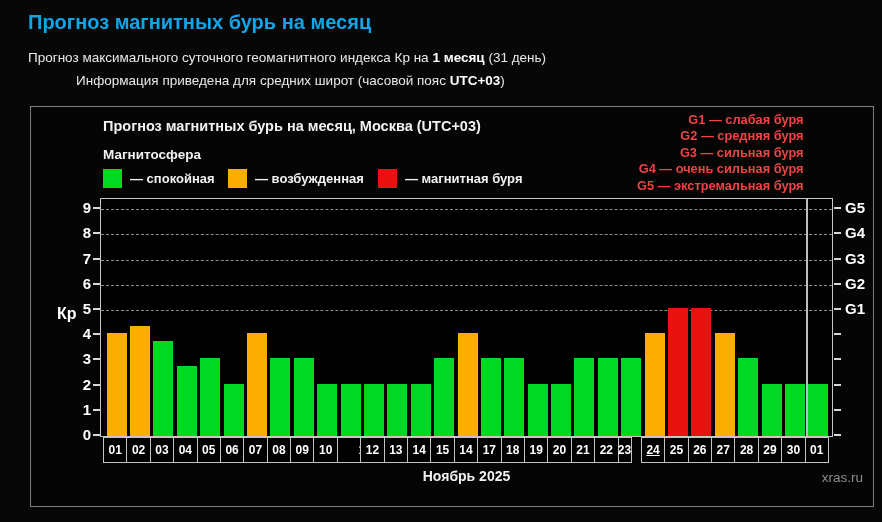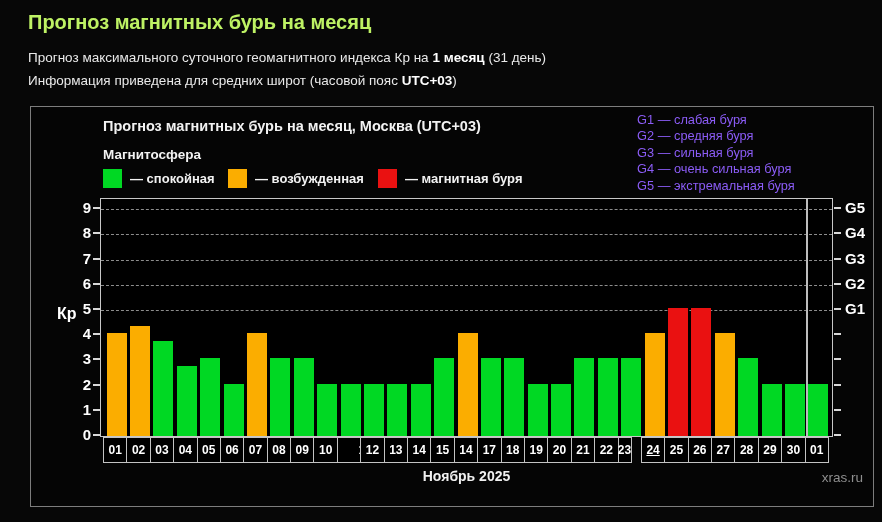--- a/index.html
+++ b/index.html
@@ -2,40 +2,40 @@
 <html><head>
 <meta charset="utf-8">
 <style>
   * { margin:0; padding:0; box-sizing:border-box; }
   html,body { width:882px; height:522px; }
   body {
     position:relative; overflow:hidden;
     background:#070707; color:#fff;
     font-family:"Liberation Sans","DejaVu Sans",sans-serif;
   }
-  .page-title { position:absolute; left:28px; top:11px; font-size:20px; font-weight:bold; color:#bef264; }
+  .page-title { position:absolute; left:28px; top:11px; font-size:20px; font-weight:bold; color:#0ea5e9; }
   .sub-line { position:absolute; left:28px; font-size:13.5px; color:#e9e9e9; }
   .sub-line b { color:#ffffff; }
   #sub1 { top:50px; }
-  #sub2 { top:73px; }
+  #sub2 { top:73px;margin-left:48px; }
 
   .frame {
     position:absolute; left:30px; top:106px; width:844px; height:401px;
     border:1px solid #7d7d7d; background:#050505;
   }
   .chart-title { position:absolute; left:72px; top:11px; font-size:14.5px; font-weight:bold; color:#f2f2f2; }
   .legend-title { position:absolute; left:72px; top:40px; font-size:13.5px; font-weight:bold; color:#f2f2f2; }
   .legend-row { position:absolute; left:72px; top:62px; height:22px; }
   .legend-item { position:absolute; top:0; display:flex; align-items:center; }
   .legend-item.l0 { left:0px; } .legend-item.l1 { left:125px; } .legend-item.l2 { left:275px; }
   .swatch { width:19px; height:19px; display:inline-block; background:#0c0; }
   .legend-label { margin-left:8px; font-size:13px; font-weight:bold; color:#f2f2f2; white-space:nowrap; }
 
   .g-legend { position:absolute; left:606px; top:5px; }
-  .g-legend-line { font-size:12.8px; font-weight:normal; color:#8b5cf6; line-height:16.4px; white-space:nowrap; }
+  .g-legend-line { font-size:12.8px; font-weight:bold; color:#ef4444; line-height:16.4px; white-space:nowrap;text-align:right; }
 
   .plot {
     position:absolute; left:69px; top:91px; width:733px; height:239px;
     border:1px solid #c8c8c8; background:#000;
   }
   .gridline { position:absolute; left:0; width:100%; height:0; border-top:1px dashed #8d8d8d; }
   .bar { position:absolute; bottom:0; width:20px; }
   .month-sep { position:absolute; top:0; bottom:0; width:2px; background:#bdbdbd; }
 
   .ytick-label { position:absolute; width:30px; text-align:right; font-size:15px; font-weight:bold; color:#fff; }

